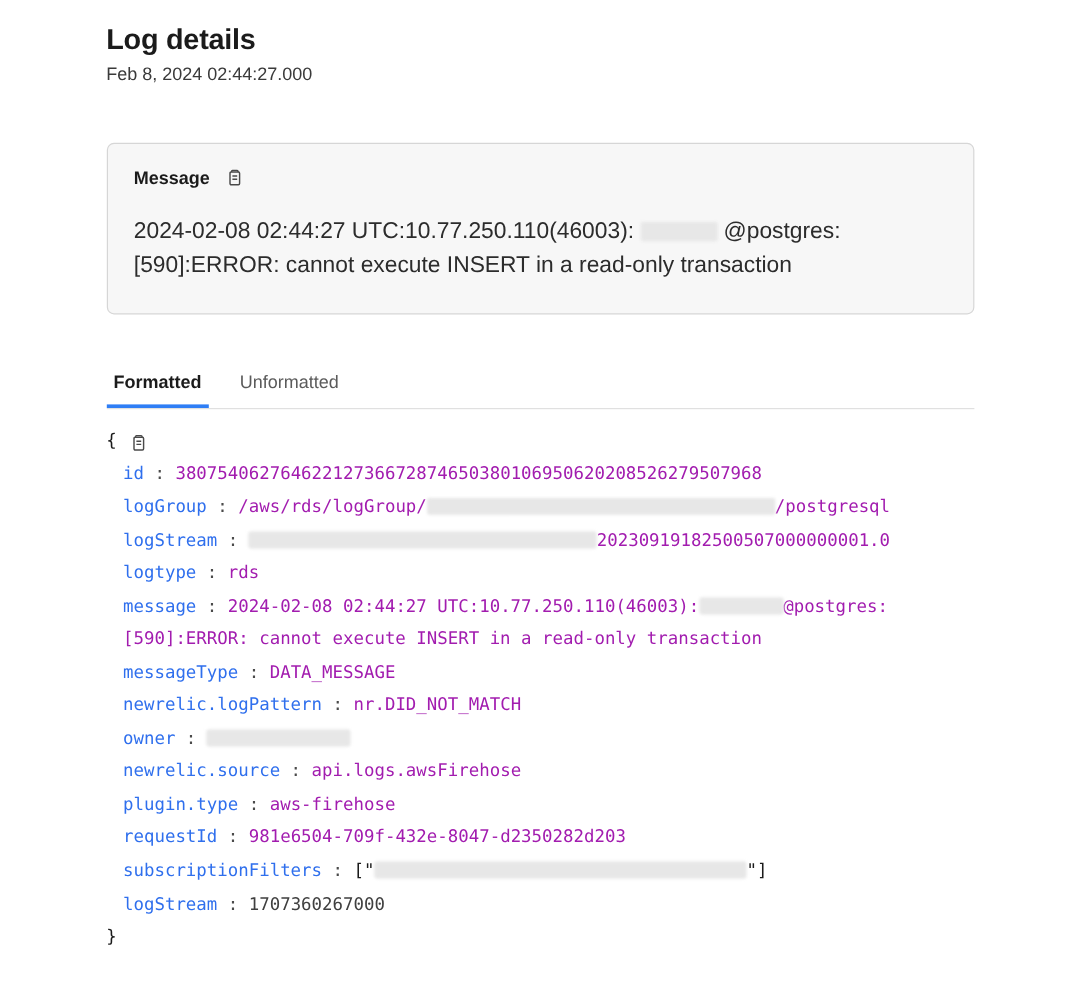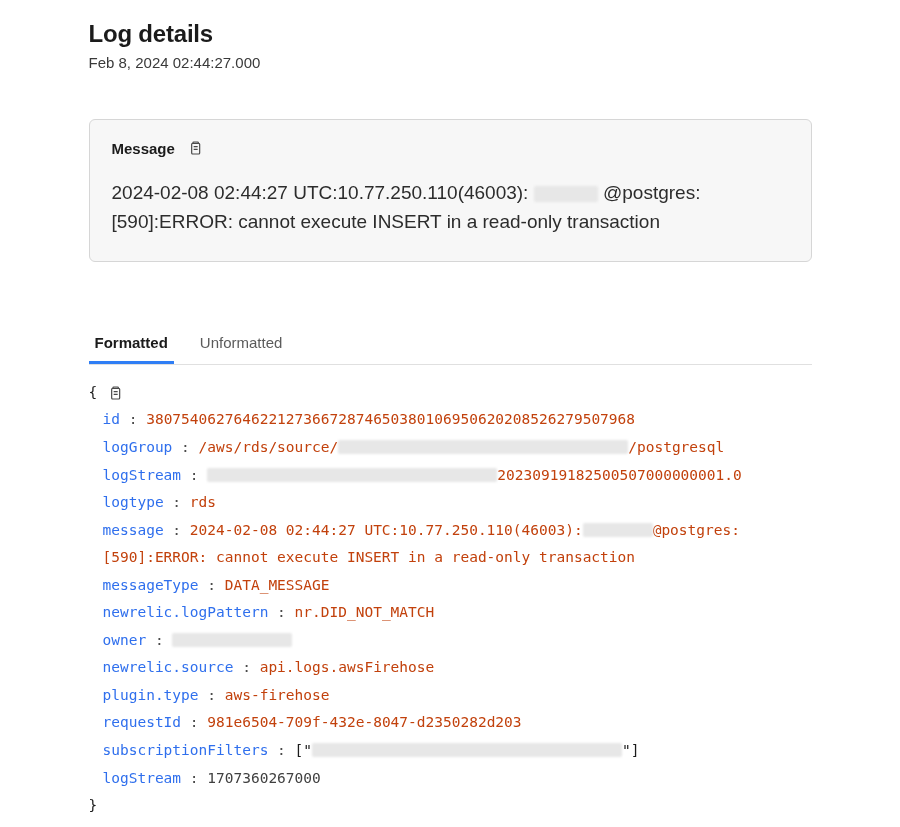--- a/index.html
+++ b/index.html
@@ -76,21 +76,20 @@
     border-bottom: 1px solid #e0e0e0;
     display: flex;
   }
   .tab {
     padding: 8px 6px 10px;
     font-size: 15px;
     color: #5b5b5b;
     cursor: pointer;
     border-bottom: 3px solid transparent;
     margin-right: 20px;
-    margin-top: 24px;
   }
   .tab.active {
     font-weight: 600;
     color: #1b1b1b;
     border-bottom-color: #2f7ef5;
   }
 
   
   .json {
     margin-top: 14px;
@@ -110,21 +109,21 @@
   .kv {
     padding-left: 14px;
   }
   .k {
     color: #2f6fed;
   }
   .sep {
     color: #4a4a4a;
   }
   .v-str {
-    color: #c2410c;
+    color: #a21caf;
   }
   .v-num {
     color: #404040;
   }
   .v-black {
     color: #1b1b1b;
   }
 
   
   .json .redacted {
@@ -175,21 +174,21 @@
           <path d="M10 10h6M10 14h6"></path>
         </svg>
       </span>
     </div>
 
     <div class="kv">
       <span class="k">id</span><span class="sep"> : </span><span class="v-str">38075406276462212736672874650380106950620208526279507968</span>
     </div>
 
     <div class="kv logGroup-line">
-      <span class="k">logGroup</span><span class="sep"> : </span><span class="v-str">/aws/rds/source/</span><span class="redacted" style="width: 290px;"></span><span class="v-str">/postgresql</span>
+      <span class="k">logGroup</span><span class="sep"> : </span><span class="v-str">/aws/rds/logGroup/</span><span class="redacted" style="width: 290px;"></span><span class="v-str">/postgresql</span>
     </div>
 
     <div class="kv">
       <span class="k">logStream</span><span class="sep"> : </span><span class="redacted" style="width: 290px;"></span><span class="v-str">20230919182500507000000001.0</span>
     </div>
 
     <div class="kv">
       <span class="k">logtype</span><span class="sep"> : </span><span class="v-str">rds</span>
     </div>
 

